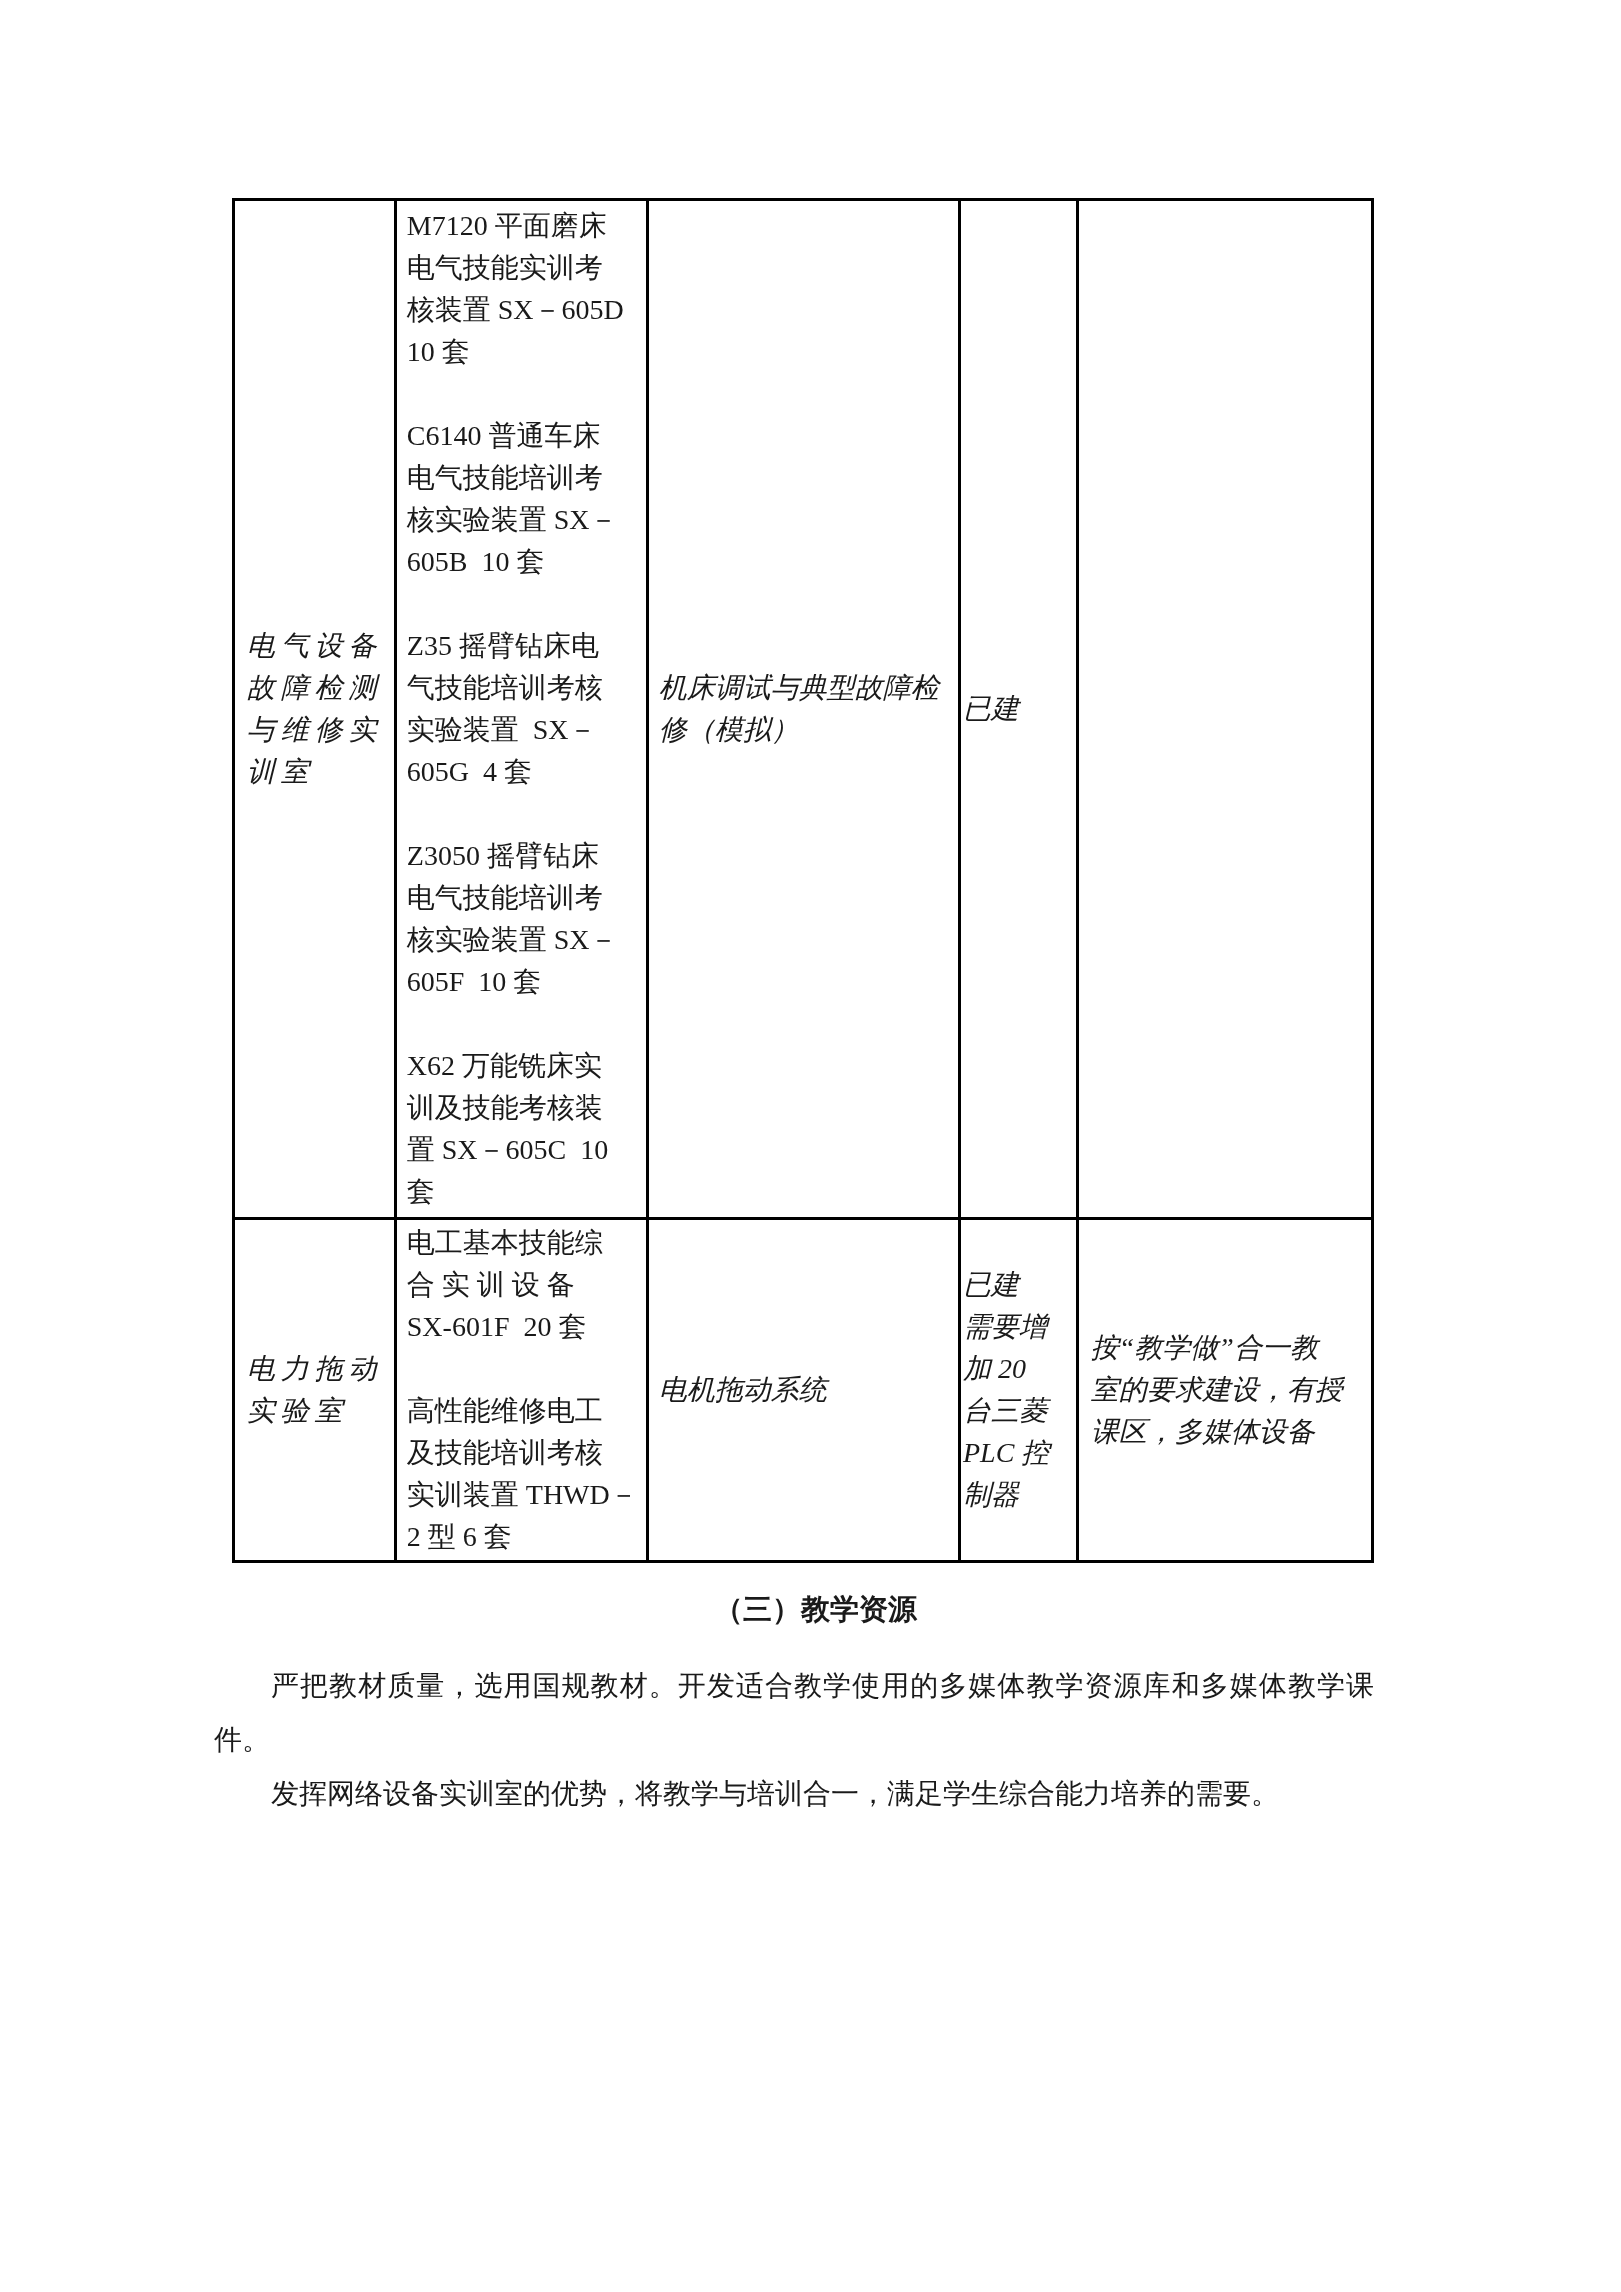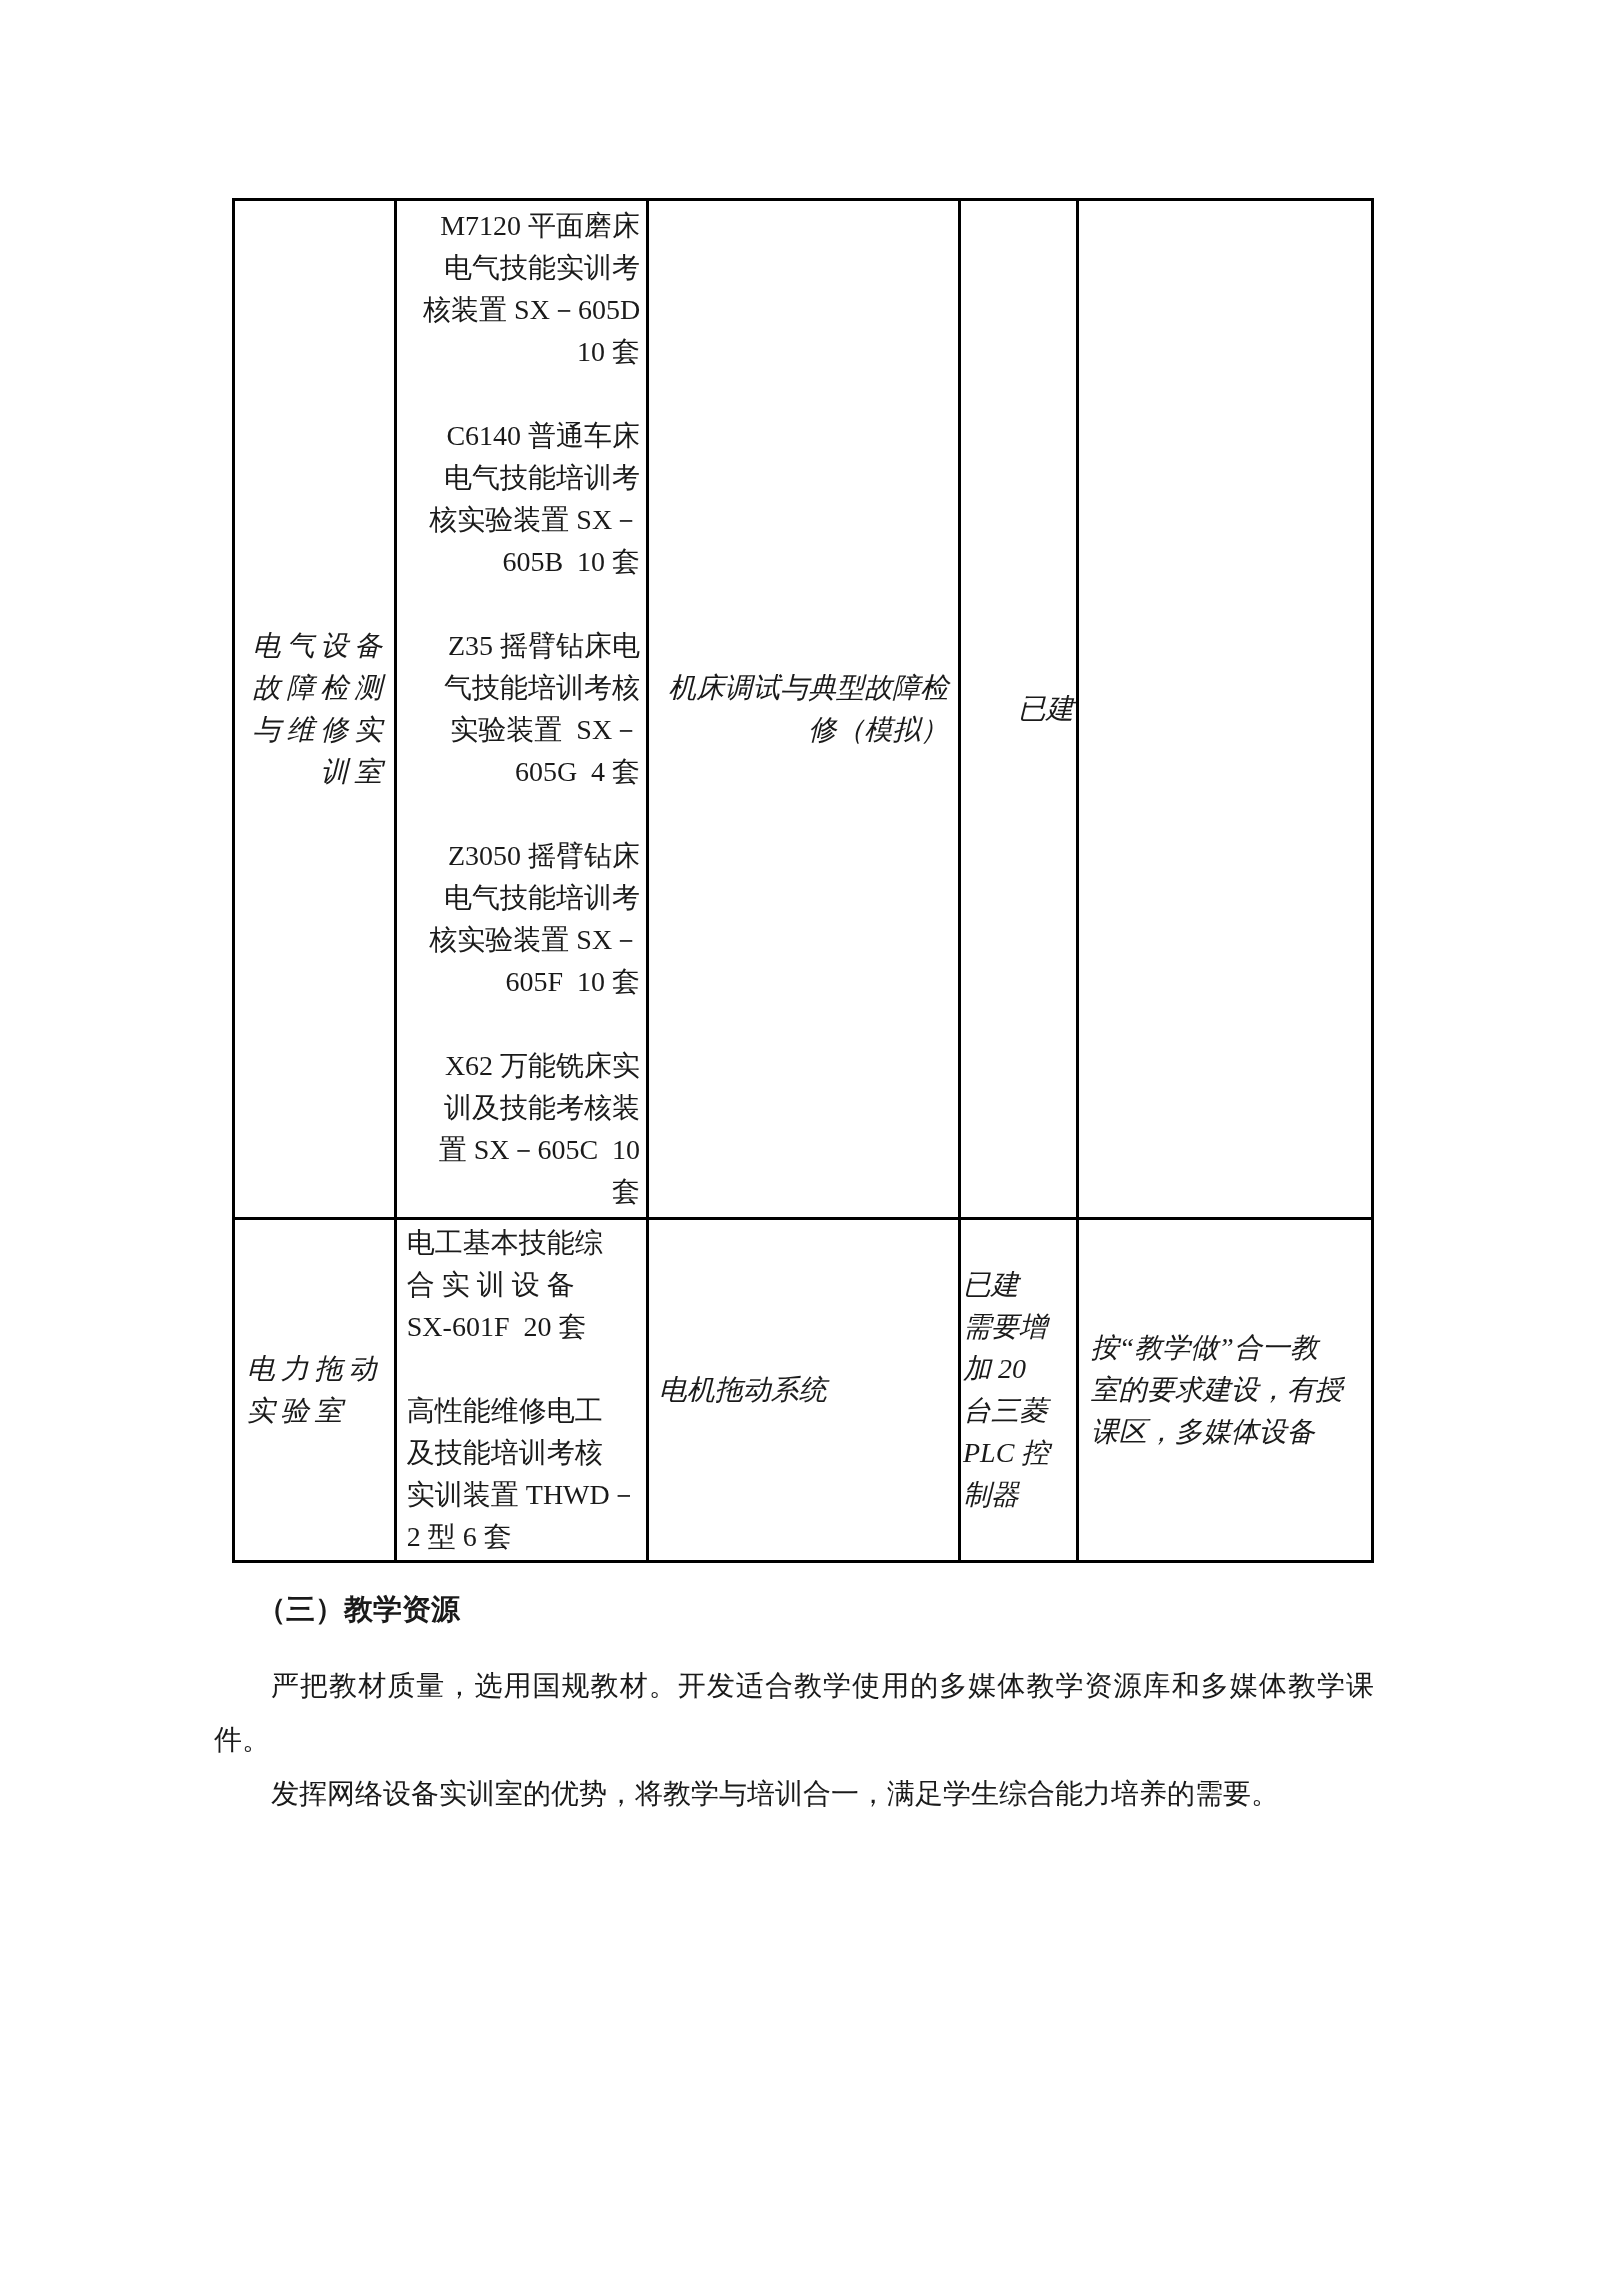--- a/index.html
+++ b/index.html
@@ -24,21 +24,21 @@
     table-layout: fixed;
   }
   .doc-table td {
     border: 3.9px solid #000000;
     vertical-align: middle;
     font-size: 28px;
     line-height: 42px;
     padding: 2px 7.8px;
     overflow: hidden;
   }
-  .row-1 td { height: 1012px; text-align: right; }
+  .row-1 td { height: 1012px; }
   .row-2 td { height: 327px; }
 
   td.col-room { padding-left: 11.8px; padding-right: 5.9px; letter-spacing: 5.9px; }
   td.col-equip { padding-left: 9.8px; padding-right: 5.9px; }
   td.col-purpose { padding-left: 9.8px; padding-right: 9.8px; }
   td.col-status { padding-left: 2px; padding-right: 2px; }
   td.col-note { padding-left: 11.8px; padding-right: 7.8px; }
 
   .pre { white-space: pre-wrap; font-style: italic; }
   .equip-item { white-space: pre-wrap; }
@@ -50,20 +50,21 @@
     left: 214px;
     top: 1585px;
     width: 1160px;
   }
   .section-heading {
     font-size: 29px;
     line-height: 49px;
     font-weight: 700;
     margin: 0 0 24.5px 0;
     text-indent: 43px;
+    text-align: center;
   }
   .body-para {
     font-size: 28px;
     line-height: 54px;
     margin: 0;
     text-indent: 57px;
     text-align: justify;
     text-justify: inter-ideograph;
   }
 </style>

